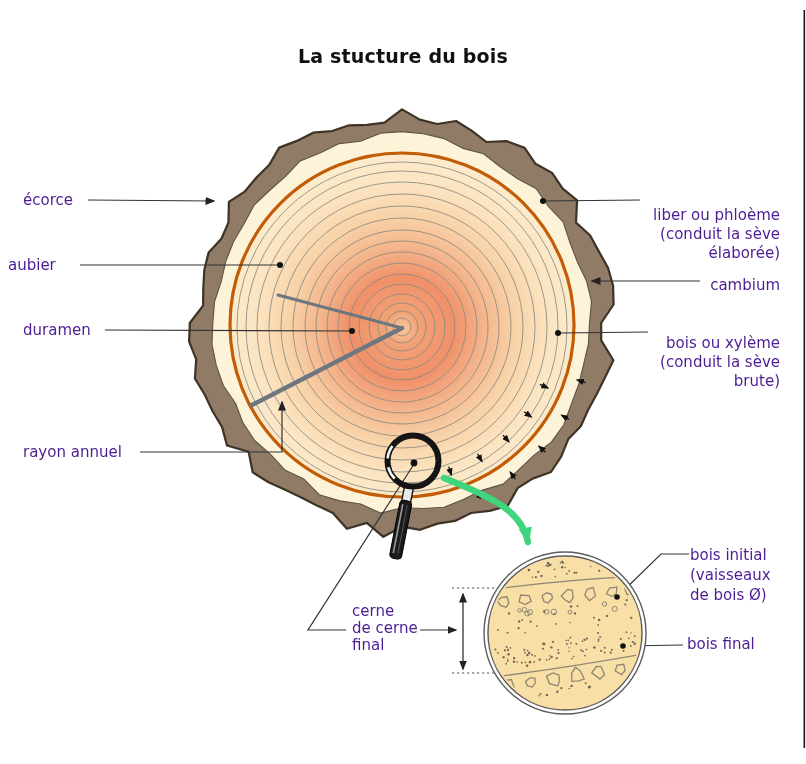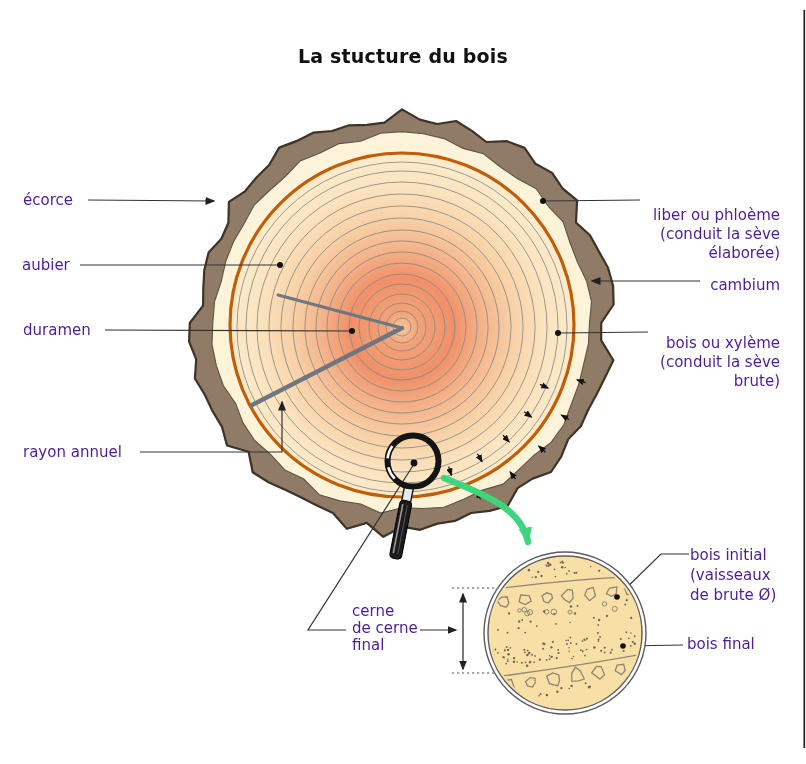--- a/index.html
+++ b/index.html
@@ -285,21 +285,21 @@
         <line x1="452" y1="673" x2="497" y2="673" stroke="#8c8c8c" stroke-width="1.6" stroke-dasharray="2.2 2.8"></line>
       </g>
       <line x1="804.3" y1="10" x2="804.3" y2="748" stroke="#1a1a1a" stroke-width="1.6"></line>
     </svg>
 
   <div class="title">La stucture du bois</div>
 
   <div class="lbl" style="left:23px;top:191px">
     <span>écorce</span>
   </div>
-  <div class="lbl" style="left:22px;top:256px">
+  <div class="lbl" style="left:8px;top:256px">
     <span>aubier</span>
   </div>
   <div class="lbl" style="left:23px;top:321px">
     <span>duramen</span>
   </div>
   <div class="lbl" style="left:23px;top:443px">
     <span>rayon annuel</span>
   </div>
 
   <div class="lbl r" style="top:190px">
@@ -318,18 +318,18 @@
 
   <div class="lbl" style="left:352px;top:603px;width:64px;text-align:left;line-height:17px">
     <span>cerne</span>
     <span>de cerne</span>
     <span>final</span>
   </div>
 
   <div class="lbl" style="left:690px;top:545px;line-height:20px">
     <span>bois initial</span>
     <span>(vaisseaux</span>
-    <span>de brute Ø)</span>
+    <span>de bois Ø)</span>
   </div>
   <div class="lbl" style="left:687px;top:635px">
     <span>bois final</span>
   </div>
 </div>
 
 </body></html>

